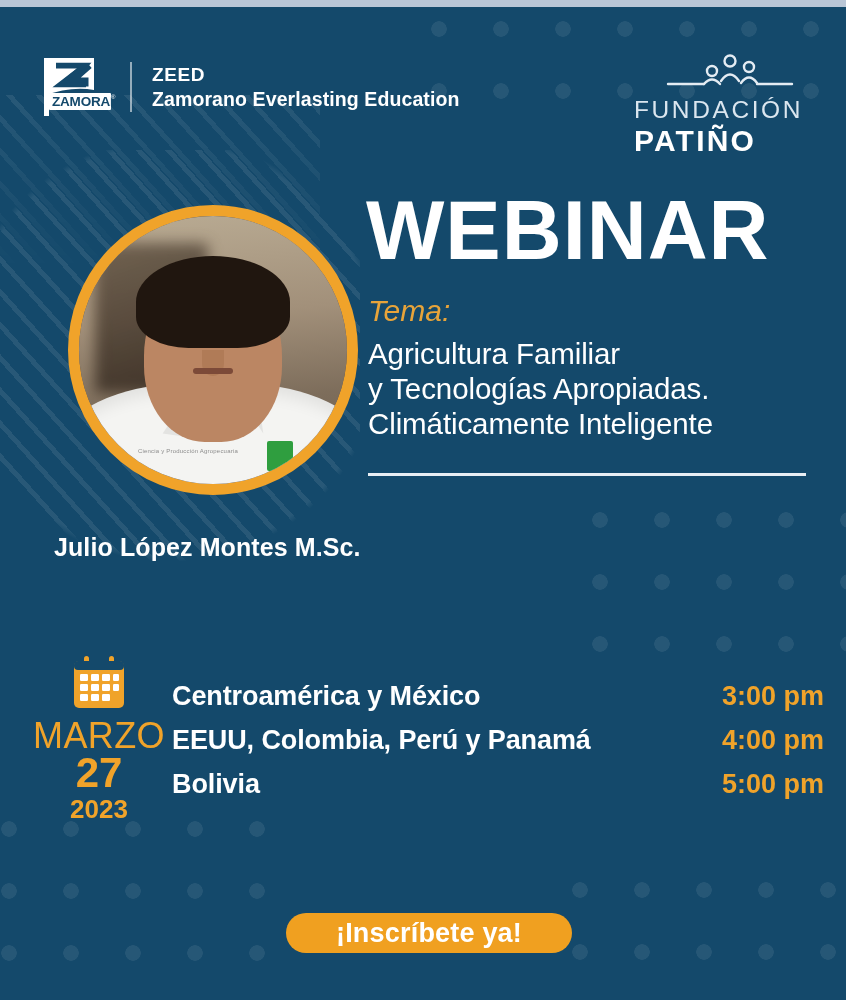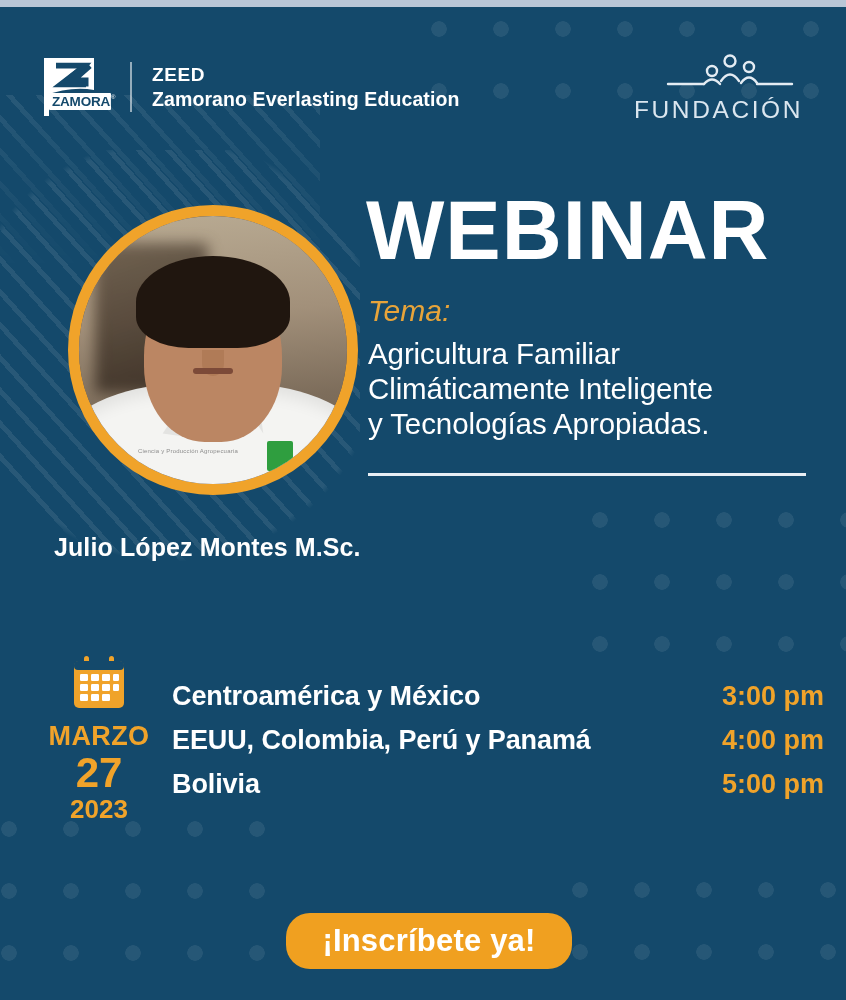--- a/index.html
+++ b/index.html
@@ -199,21 +199,21 @@
     letter-spacing:0.1px; line-height:32px;
   }
 
   
   .date-block {
     position:absolute; left:26px; top:655px;
     width:146px; text-align:center;
   }
   .cal-icon { width:62px; height:58px; margin:0 auto 8px; display:block; }
   .d-month {
-    color:#f0a32a; font-size:27px; font-weight:bold;
+    color:#f0a32a; font-size:36px; font-weight:normal;
     letter-spacing:0.4px; line-height:30px;
   }
   .d-day {
     color:#f0a32a; font-size:42px; font-weight:bold;
     line-height:44px;
   }
   .d-year {
     color:#f0a32a; font-size:26px; font-weight:bold;
     line-height:29px;
   }
@@ -228,23 +228,23 @@
   .sched-zone {
     color:#ffffff; font-size:27px; font-weight:bold; letter-spacing:-0.1px;
   }
   .sched-time {
     color:#f0a32a; font-size:27px; font-weight:bold; white-space:nowrap;
   }
 
   
   .cta {
     position:absolute; left:286px; top:913px;
-    width:286px; height:56px; border-radius:24px;
+    width:286px; height:40px; border-radius:24px;
     background:#f0a020; border:none;
-    color:#ffffff; font-size:31px; font-weight:bold;
+    color:#ffffff; font-size:27px; font-weight:bold;
     letter-spacing:0.2px; cursor:pointer;
     display:flex; align-items:center; justify-content:center;
   }
 </style>
 </head>
 <body>
 
 <div id="poster">
 
   <div class="top-edge"></div>
@@ -286,20 +286,21 @@
           <path d="M50 34 q8 -9 16 0"></path>
           <circle cx="76" cy="11" r="5.5"></circle>
           <path d="M67 31 q9 -13 18 0"></path>
           <circle cx="95" cy="17" r="5"></circle>
           <path d="M87 33 q8 -11 16 0"></path>
           <path d="M14 34 L50 34"></path>
           <path d="M103 34 L138 34"></path>
         </g>
       </svg>
       <div class="patino-f">FUNDACIÓN</div>
+      <div class="patino-p">PATIÑO</div>
     </div>
   </div>
 
   <div class="portrait-wrap">
     <div class="portrait">
       <div class="ph-bg"></div>
       <div class="ph-shirt"></div>
       <div class="ph-collar-l"></div>
       <div class="ph-collar-r"></div>
       <div class="ph-neck"></div>
@@ -317,22 +318,22 @@
       <div class="ph-badge-t">ZAMORANO</div>
     </div>
   </div>
 
   <div class="webinar">WEBINAR</div>
 
   <div class="tema">Tema:</div>
 
   <div class="topic">
     <span>Agricultura Familiar</span>
+    <span>y Tecnologías Apropiadas.</span>
     <span>Climáticamente Inteligente</span>
-    <span>y Tecnologías Apropiadas.</span>
   </div>
 
   <div class="rule"></div>
 
   <div class="speaker">Julio López Montes M.Sc.</div>
 
   <div class="date-block">
     <svg class="cal-icon" viewBox="0 0 62 58" aria-hidden="true">
       <rect x="6" y="6" width="50" height="47" rx="5" fill="#f0a32a"></rect>
       <rect x="16" y="1" width="5" height="11" rx="2.5" fill="#f0a32a"></rect>

